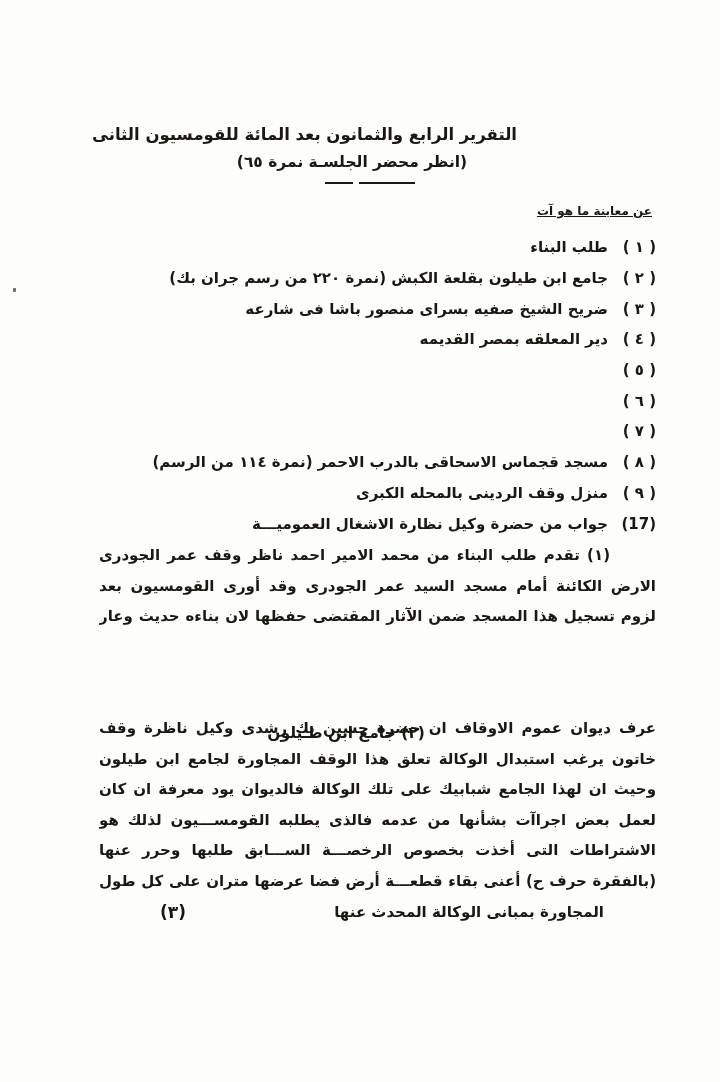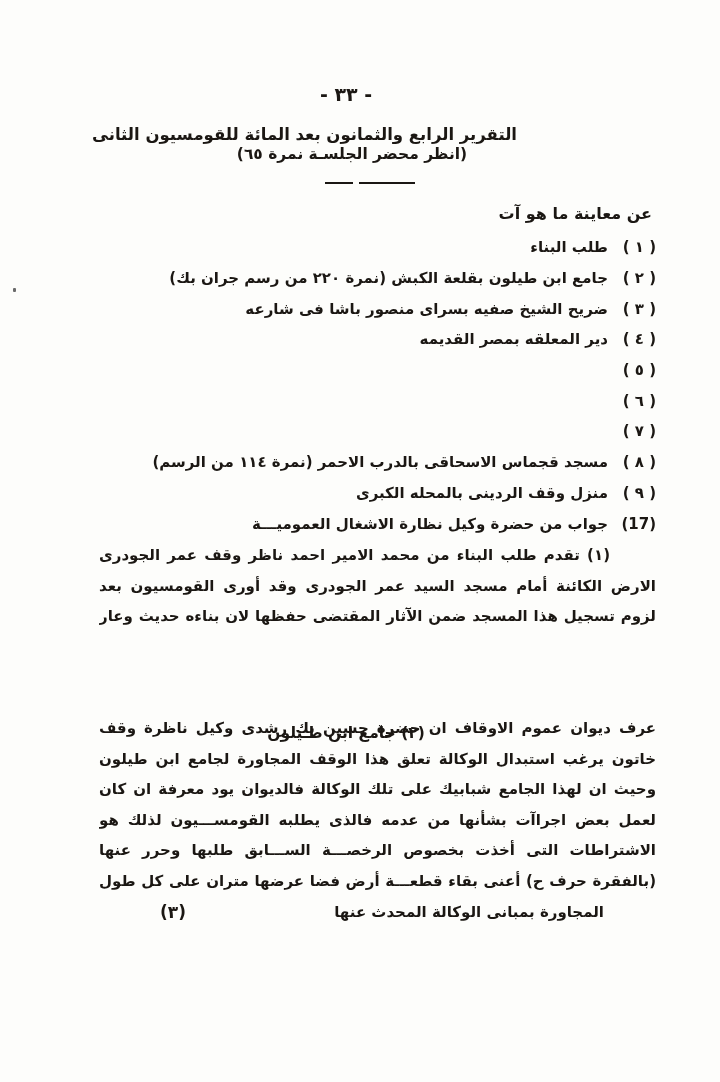--- a/index.html
+++ b/index.html
@@ -14,26 +14,26 @@
   }
   .page *{box-sizing:border-box;}
   
   .page-num-top{
     position:absolute;top:83px;left:0;width:692px;
     text-align:center;font-size:19px;font-weight:700;letter-spacing:3px;
   }
   
   .title-block{position:absolute;top:125px;right:203px;width:330px;text-align:center;}
   .title-line{font-size:16.5px;font-weight:700;white-space:nowrap;}
-  .subtitle-line{margin-top:1px;font-size:15.5px;font-weight:700;white-space:nowrap;position:relative;}
+  .subtitle-line{margin-top:9px;font-size:15.5px;font-weight:700;white-space:nowrap;position:relative;}
   .sub-underline{position:absolute;height:2px;background:#1b1713;top:57px;}
   .sub-underline.seg1{left:172px;width:56px;}
   .sub-underline.seg2{left:138px;width:28px;}
   
-  .intro-line{position:absolute;top:204px;right:68px;font-size:16px;font-weight:700;white-space:nowrap;}
+  .intro-line{position:absolute;top:204px;right:68px;font-size:12px;font-weight:700;white-space:nowrap;text-decoration:underline;}
   
   .inspection-list{position:absolute;top:232px;right:64px;width:560px;}
   .list-item{
     display:flex;flex-direction:row;align-items:center;
     height:30.7px;font-size:15px;font-weight:700;white-space:nowrap;
   }
   .item-num{display:inline-block;min-width:38px;margin-left:10px;}
   
   .para{position:absolute;right:64px;width:557px;}
   .para-1{top:540px;}
@@ -57,21 +57,20 @@
     font-size:17px;font-weight:700;
   }
   
   .speck{position:absolute;left:13px;top:288px;width:3px;height:4px;background:#6a6a6a;border-radius:1px;}
 </style>
 </head>
 <body>
 
 <div class="page">
 
-  <div class="page-num-top">- ٣٣ -</div>
 
   <div class="title-block">
     <div class="title-line">التقرير الرابع والثمانون بعد المائة للقومسيون الثانى</div>
     <div class="subtitle-line">(انظر محضر الجلسـة نمرة ٦٥)</div>
     <div class="sub-underline seg1"></div>
     <div class="sub-underline seg2"></div>
   </div>
 
   <div class="intro-line">عن معاينة ما هو آت</div>
 

